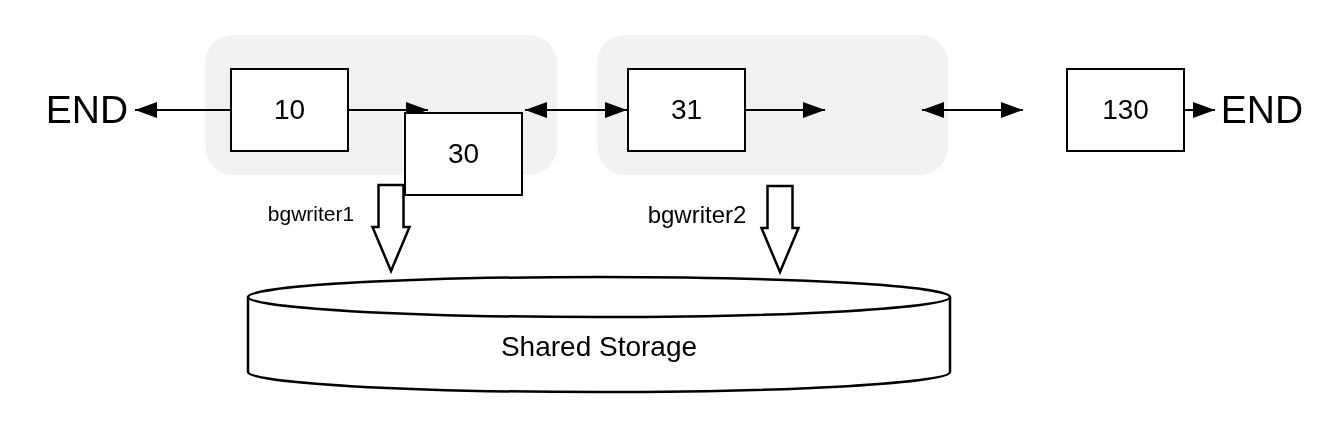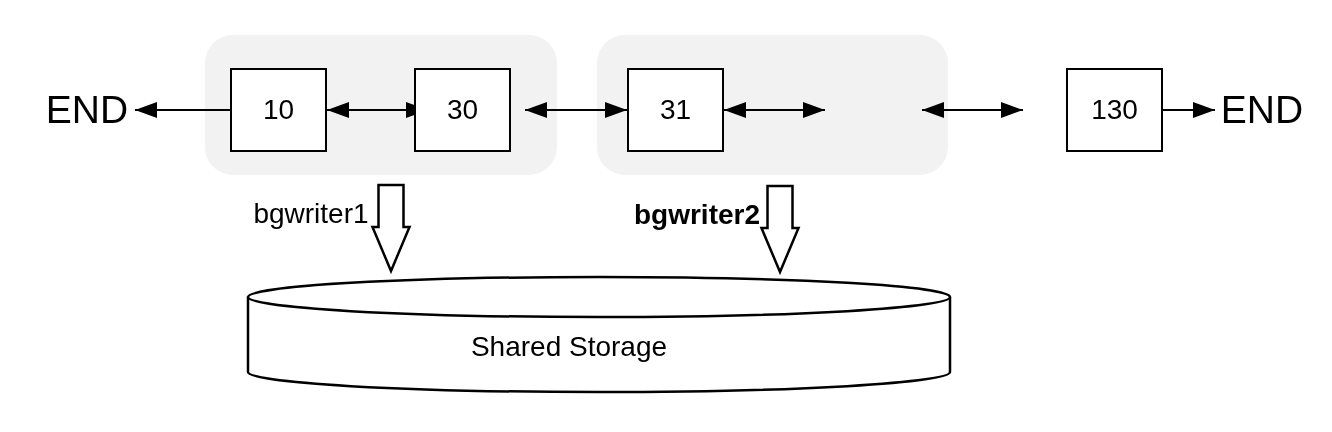--- a/index.html
+++ b/index.html
@@ -34,50 +34,50 @@
     left: 0; top: 0;
     width: 1332px;
     height: 432px;
     z-index: 1;
   }
 
   
   .node {
     position: absolute;
     top: 68px;
-    width: 97px;
+    width: 119px;
     height: 84px;
     box-sizing: border-box;
     background: #ffffff;
     border: 2.5px solid #000000;
     display: flex;
     align-items: center;
     justify-content: center;
     font-size: 28px;
     z-index: 2;
   }
   #node1 { left: 230px; }
-  #node2 { left: 414px; }
+  #node2 { left: 404px; margin-top: 44px; }
   #node3 { left: 627px; }
   #node4 { left: 825px; }
   #node5 { left: 1066px; }
 
   
   .label {
     position: absolute;
     transform: translate(-50%, -50%);
     font-size: 39px;
     white-space: nowrap;
     z-index: 2;
   }
   #end-left  { left: 87px;   top: 110px; }
   #end-right { left: 1262px; top: 110px; }
-  #writer1-label { left: 311px; top: 214px; font-size: 28px; }
-  #writer2-label { left: 697px; top: 215px; font-size: 28px; font-weight: bold; }
-  #storage-label { left: 569px; top: 347px; font-size: 28px; }
+  #writer1-label { left: 311px; top: 214px; font-size: 21px; }
+  #writer2-label { left: 697px; top: 215px; font-size: 24px; }
+  #storage-label { left: 599px; top: 347px; font-size: 28px; }
 </style>
 </head>
 <body>
 
 <div id="canvas">
 
   <div class="group" id="group1"></div>
   <div class="group" id="group2"></div>
 
   <svg id="shapes" viewBox="0 0 1332 432" xmlns="http://www.w3.org/2000/svg">

